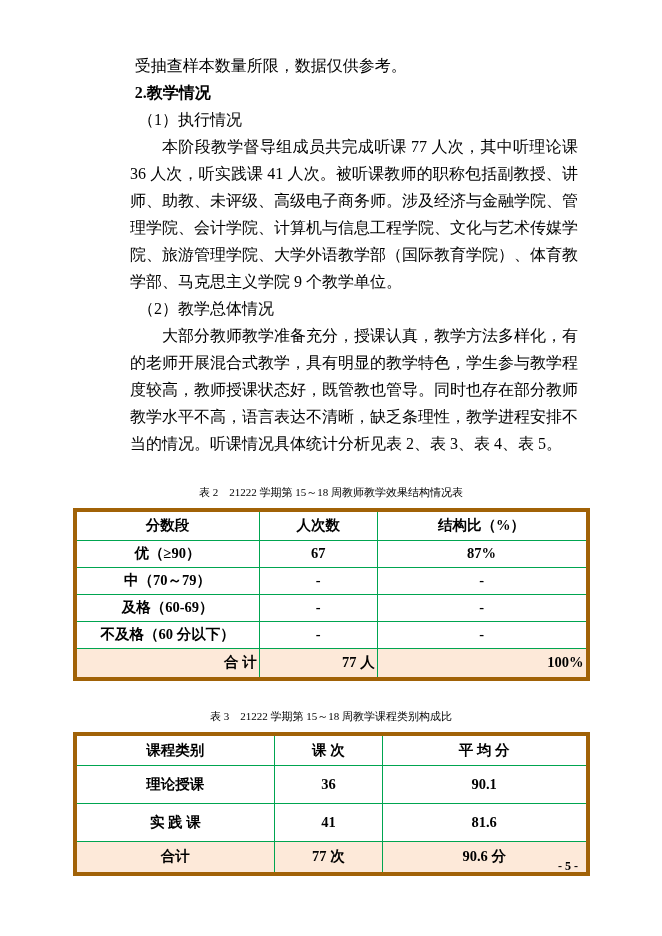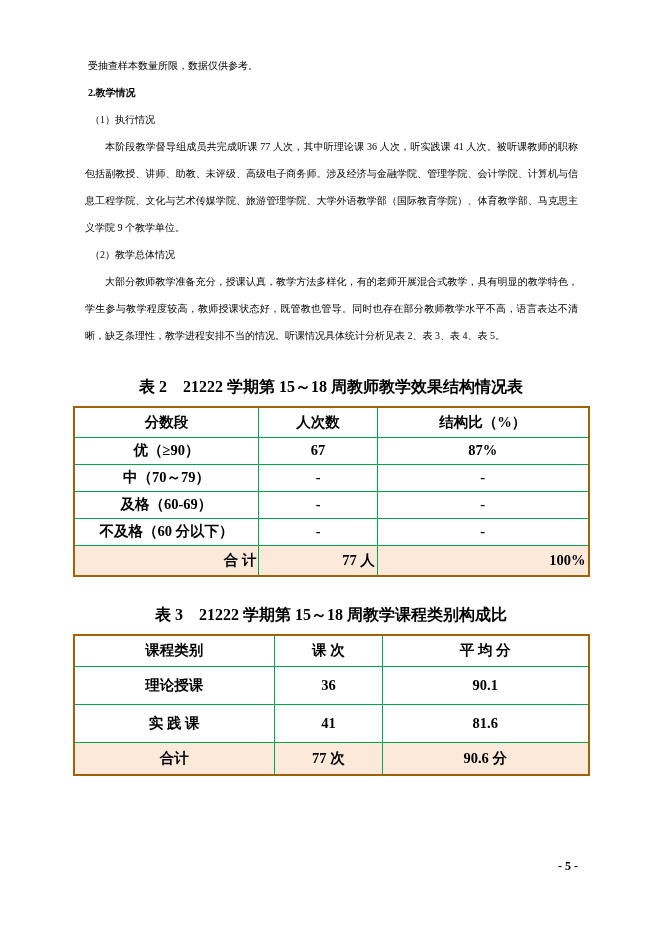--- a/index.html
+++ b/index.html
@@ -11,43 +11,44 @@
   .page {
     position: relative;
     width: 662px;
     height: 936px;
     background: #ffffff;
     overflow: hidden;
     padding-top: 52px;
   }
   .textblock { margin: 0 84px 0 85px; }
   .para {
-    font-size: 10px;
+    font-size: 16px;
     line-height: 27px;
     text-align: justify;
+    margin-left: 45px;
   }
   .indent-small { text-indent: 0.3em; }
   .indent-half  { text-indent: 0.5em; }
   .indent-2em   { text-indent: 2em; }
   .bold { font-weight: bold; }
   .caption {
-    font-size: 16px;
-    font-weight: bold;
+    font-size: 11px;
+    font-weight: normal;
     text-align: center;
     margin-top: 28px;
     margin-bottom: 8px;
     white-space: pre-wrap;
   }
   table.tbl {
     width: 517px;
     margin: 0 auto;
     border-collapse: collapse;
     table-layout: fixed;
   }
-  table.tbl { border: 2px solid #a16207; }
+  table.tbl { border: 4px solid #a16207; }
   table.tbl td {
     border: 1px solid #00a550;
     text-align: center;
     vertical-align: middle;
     font-size: 14.5px;
     padding: 1px 2px;
     font-weight: bold;
   }
   .t2 tr.head td    { height: 30px; font-weight: bold; }
   .t2 tr.row  td    { height: 27px; }

